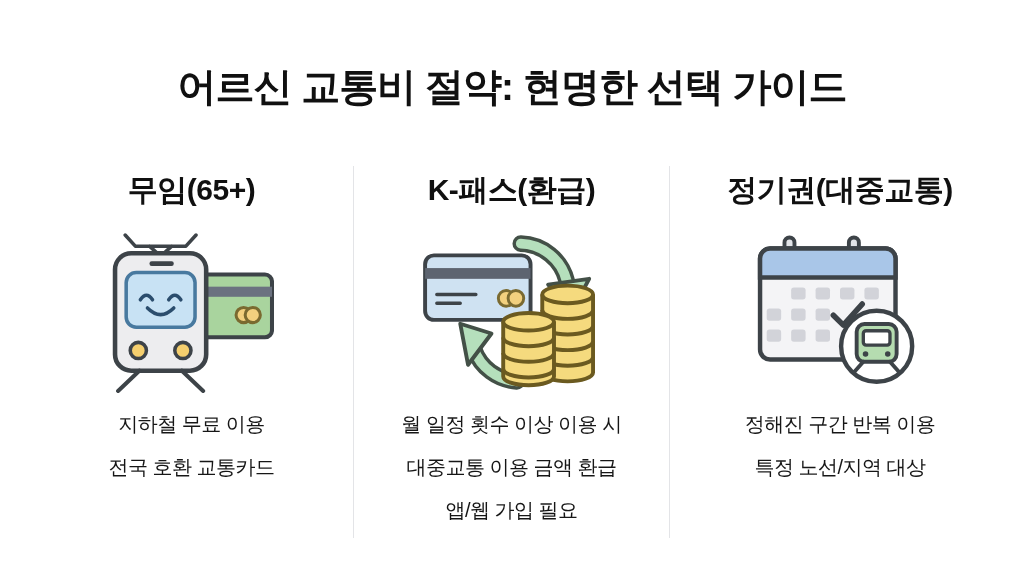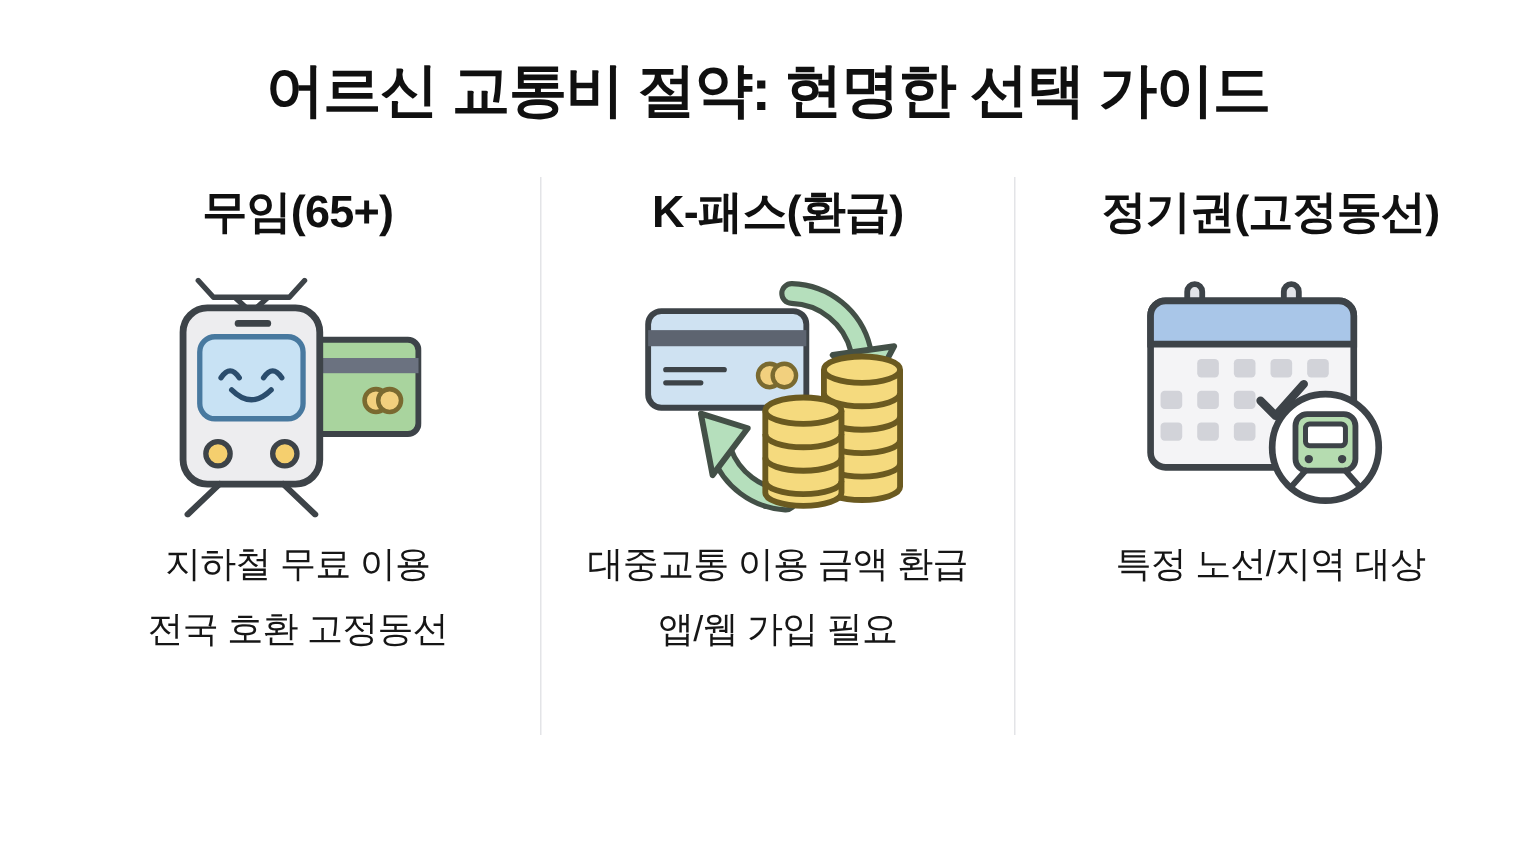--- a/index.html
+++ b/index.html
@@ -6,34 +6,33 @@
   body { font-family: "Liberation Sans", "DejaVu Sans", sans-serif; }
   .page {
     position: relative;
     width: 1024px; height: 572px;
     background: #ffffff;
     overflow: hidden;
     margin: 0 auto;
   }
   .title {
     margin: 0;
-    padding-top: 37px;
+    padding-top: 63px;
     text-align: center;
     font-size: 39px;
     line-height: 48px;
     font-weight: 800;
     letter-spacing: -1px;
     color: #101010;
   }
   .columns {
     display: flex;
-    margin-top: 36px;
+    margin-top: 58px;
     padding-left: 30px;
     align-items: flex-start;
-    justify-content: center;
   }
   .col { text-align: center; }
   .col-1 { width: 323px; }
   .col-2 { width: 315px; }
   .col-3 { width: 340px; }
   .divider {
     width: 1px;
     height: 372px;
     margin-top: -3px;
     background: #e3e4e7;
@@ -50,21 +49,21 @@
   .icon-wrap {
     height: 168px;
     margin-top: 18px;
     display: flex;
     align-items: center;
     justify-content: center;
   }
   .desc { margin-top: 6px; }
   .desc p {
     margin: 0;
-    font-size: 24px;
+    font-size: 20px;
     line-height: 43px;
     font-weight: 500;
     letter-spacing: -0.5px;
     color: #161616;
   }
 </style>
 </head>
 <body>
 
 <div class="page">
@@ -94,21 +93,21 @@
           <path d="M36 74 Q49 87 62 74" fill="none" stroke="#2b4d6d" stroke-width="3.5" stroke-linecap="round"></path>
 
           <circle cx="27" cy="116" r="8" fill="#f5cf6e" stroke="#3d4348" stroke-width="3.5"></circle>
           <circle cx="71" cy="116" r="8" fill="#f5cf6e" stroke="#3d4348" stroke-width="3.5"></circle>
 
           <path d="M28 136 L7 156 M70 136 L91 156" stroke="#3d4348" stroke-width="4" stroke-linecap="round"></path>
         </svg>
       </div>
       <div class="desc">
         <p>지하철 무료 이용</p>
-        <p>전국 호환 고정동선</p>
+        <p>전국 호환 교통카드</p>
       </div>
     </section>
 
     <div class="divider"></div>
 
     <section class="col col-2">
       <h2 class="col-header">K-패스(환급)</h2>
       <div class="icon-wrap">
         <svg width="192" height="166" viewBox="0 0 190 170">
 
@@ -129,29 +128,30 @@
           <path d="M126 66 v80 a26 9 0 0 0 52 0 v-80" fill="#f5da7e" stroke="#6b5a20" stroke-width="4"></path>
           <ellipse cx="152" cy="66" rx="26" ry="9" fill="#f5da7e" stroke="#6b5a20" stroke-width="4"></ellipse>
           <path d="M126 82 a26 9 0 0 0 52 0 M126 98 a26 9 0 0 0 52 0 M126 114 a26 9 0 0 0 52 0 M126 130 a26 9 0 0 0 52 0" fill="none" stroke="#6b5a20" stroke-width="4"></path>
 
           <path d="M86 94 v56 a26 9 0 0 0 52 0 v-56" fill="#f5da7e" stroke="#6b5a20" stroke-width="4"></path>
           <ellipse cx="112" cy="94" rx="26" ry="9" fill="#f5da7e" stroke="#6b5a20" stroke-width="4"></ellipse>
           <path d="M86 110 a26 9 0 0 0 52 0 M86 126 a26 9 0 0 0 52 0 M86 142 a26 9 0 0 0 52 0" fill="none" stroke="#6b5a20" stroke-width="4"></path>
         </svg>
       </div>
       <div class="desc">
+        <p>월 일정 횟수 이상 이용 시</p>
         <p>대중교통 이용 금액 환급</p>
         <p>앱/웹 가입 필요</p>
       </div>
     </section>
 
     <div class="divider"></div>
 
     <section class="col col-3">
-      <h2 class="col-header">정기권(고정동선)</h2>
+      <h2 class="col-header">정기권(대중교통)</h2>
       <div class="icon-wrap">
         <svg width="178" height="161" viewBox="0 0 160 145">
 
           <rect x="30" y="4" width="9" height="22" rx="4.5" fill="#e2e4e8" stroke="#3d4348" stroke-width="3.5"></rect>
           <rect x="88" y="4" width="9" height="22" rx="4.5" fill="#e2e4e8" stroke="#3d4348" stroke-width="3.5"></rect>
 
           <rect x="8" y="14" width="122" height="100" rx="9" fill="#f4f4f6" stroke="#3d4348" stroke-width="4"></rect>
           <path d="M8 40 V23 a9 9 0 0 1 9 -9 h104 a9 9 0 0 1 9 9 v17 z" fill="#a9c6e8" stroke="#3d4348" stroke-width="4"></path>
 
           <g fill="#d2d3d9">
@@ -171,18 +171,19 @@
 
           <circle cx="113" cy="102" r="32" fill="#ffffff" stroke="#3d4348" stroke-width="4"></circle>
           <rect x="95" y="82" width="36" height="34" rx="7" fill="#b5dcb0" stroke="#3d4348" stroke-width="3.5"></rect>
           <rect x="101" y="88" width="24" height="13" rx="2.5" fill="#ffffff" stroke="#3d4348" stroke-width="3"></rect>
           <circle cx="103" cy="109" r="2.5" fill="#3d4348"></circle>
           <circle cx="123" cy="109" r="2.5" fill="#3d4348"></circle>
           <path d="M101 116 L93 125 M125 116 L133 125" stroke="#3d4348" stroke-width="3.5" stroke-linecap="round"></path>
         </svg>
       </div>
       <div class="desc">
+        <p>정해진 구간 반복 이용</p>
         <p>특정 노선/지역 대상</p>
       </div>
     </section>
 
   </div>
 </div>
 
 </body></html>

